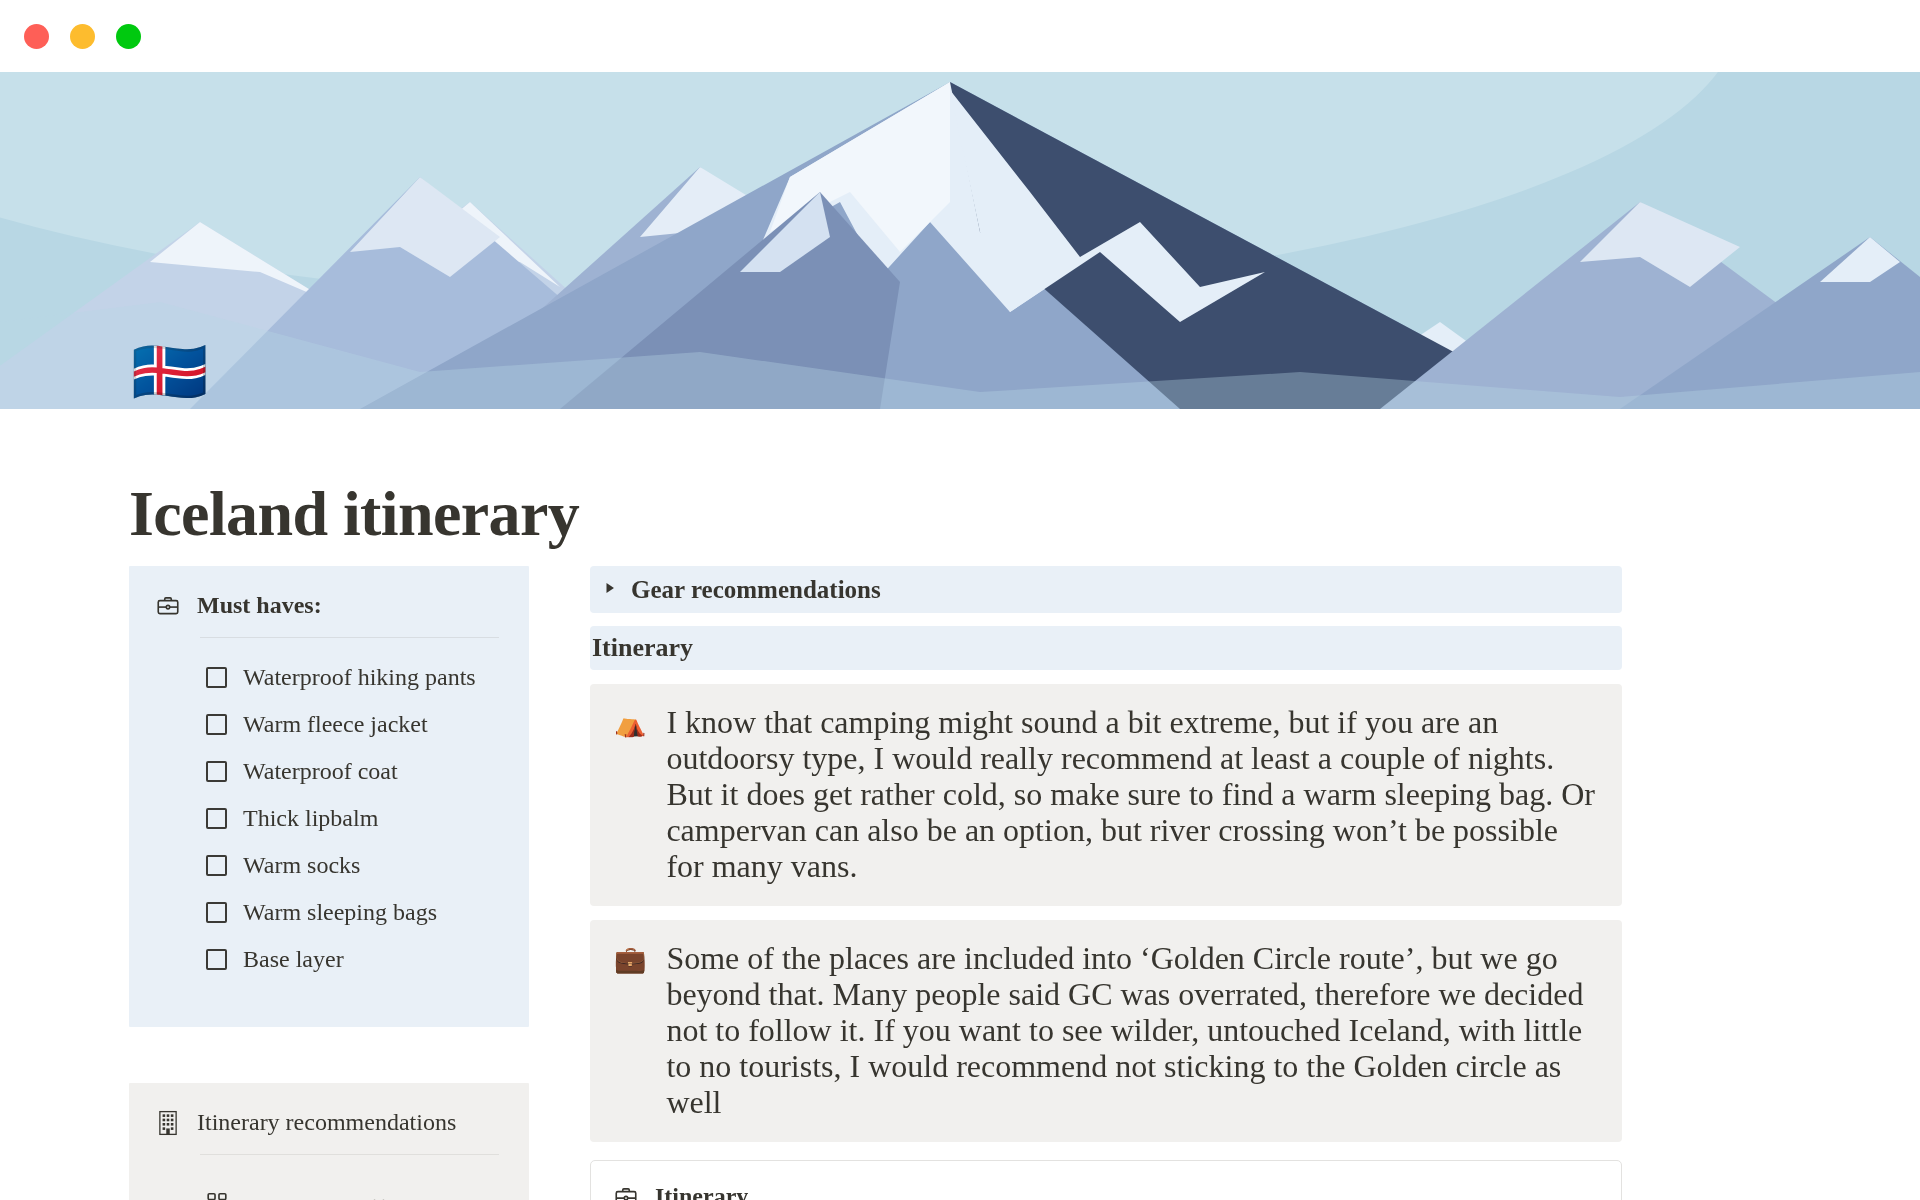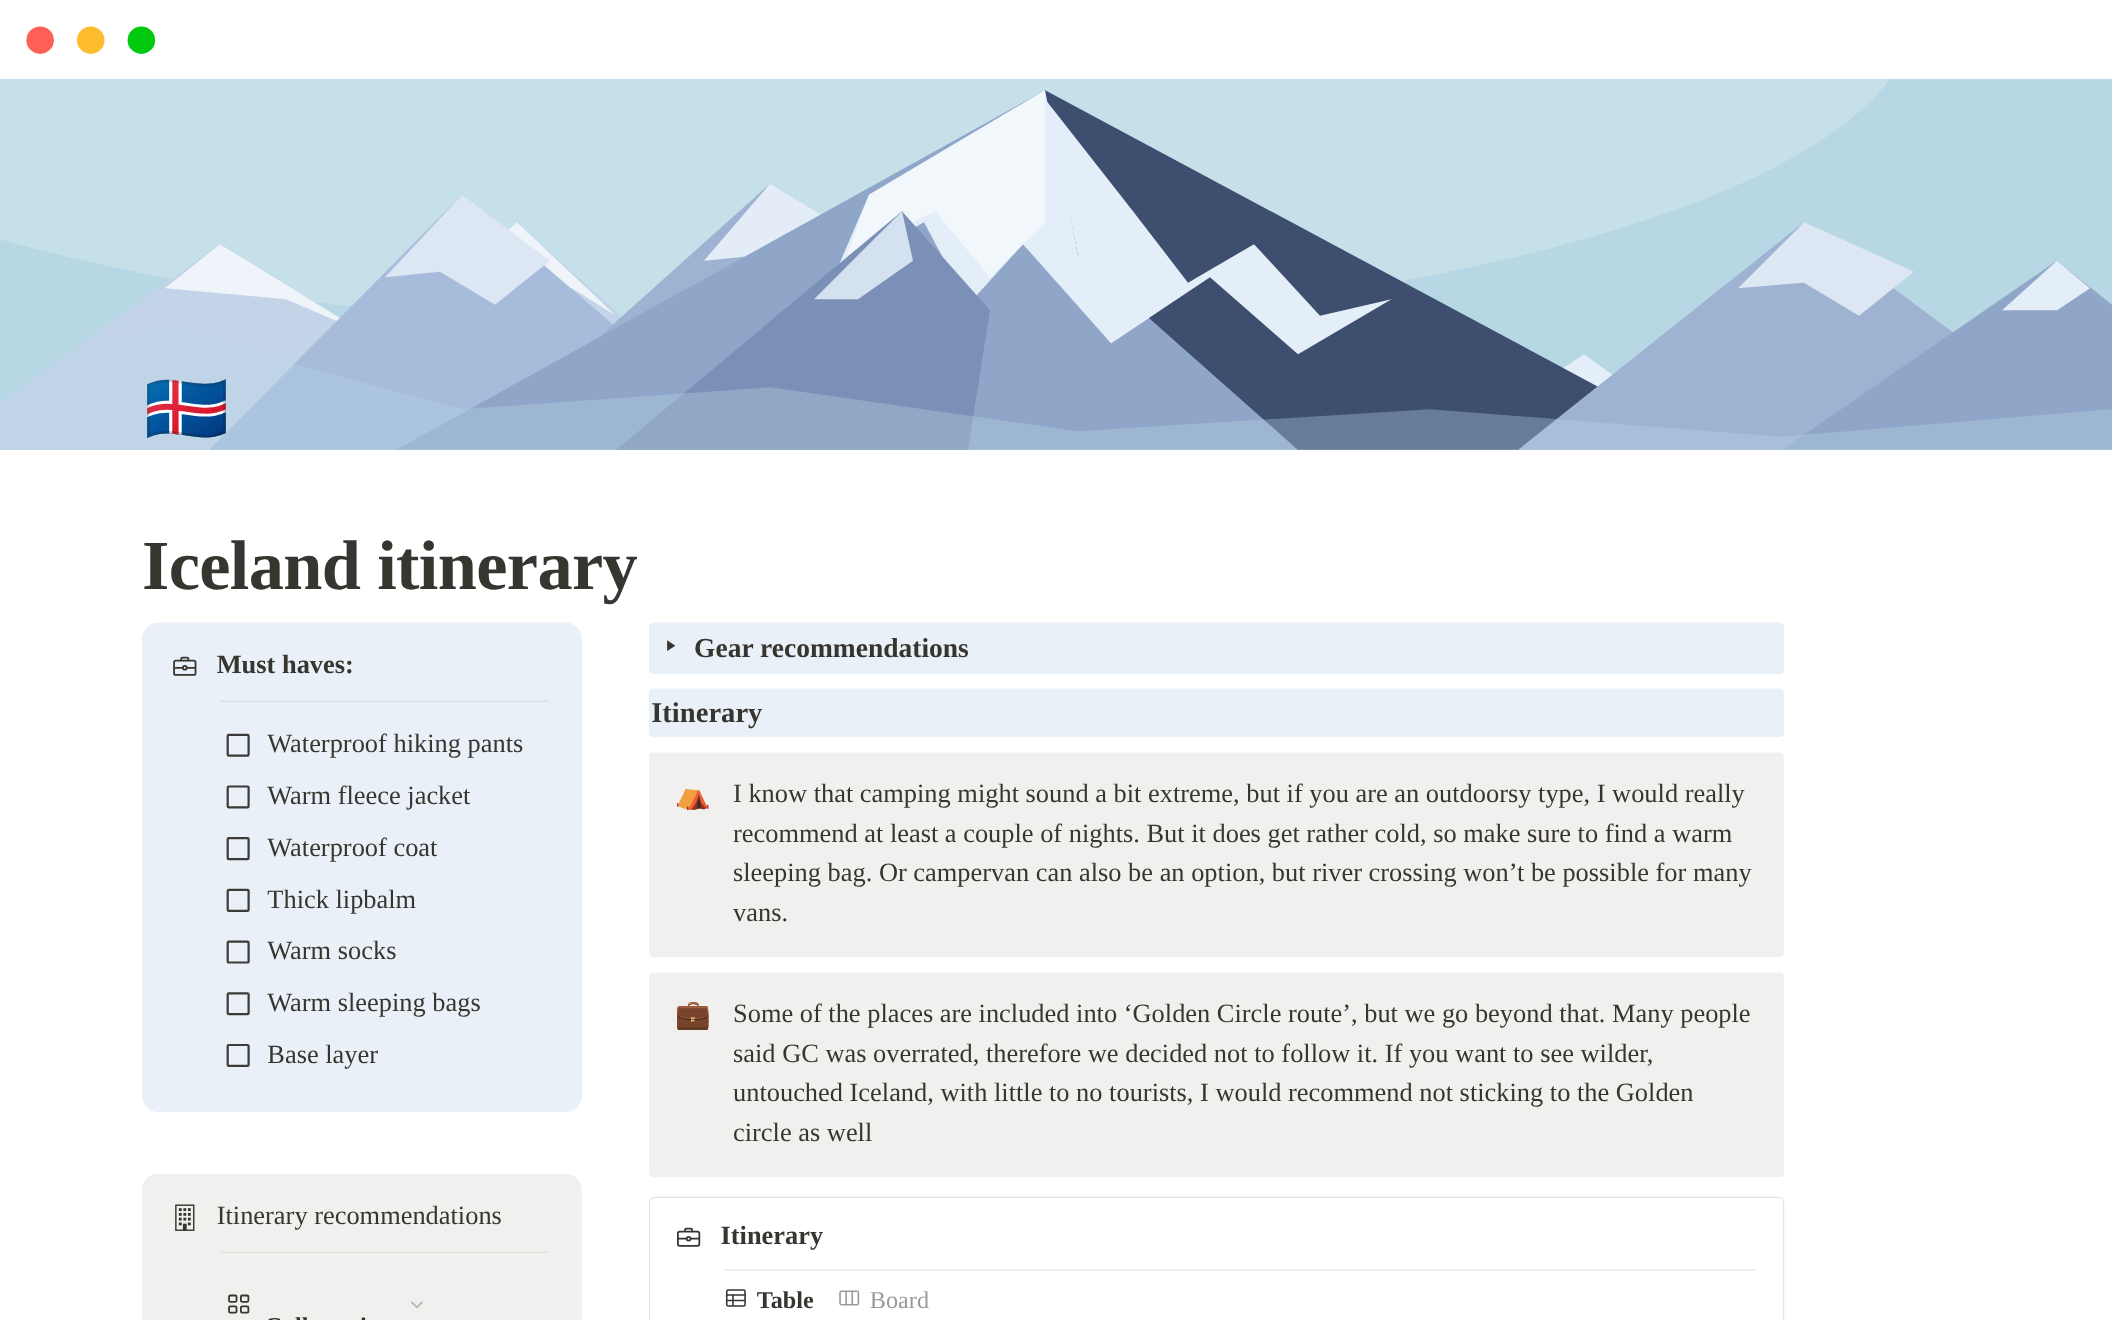--- a/index.html
+++ b/index.html
@@ -88,22 +88,22 @@
 
   
   .col-left {
     position: absolute;
     left: 129px;
     top: 0;
     width: 400px;
   }
 
   .callout-card {
-    border-radius: 15px;
-    padding: 26px 30px 28px 26px;
+    border-radius: 1px;
+    padding: 26px 30px 44px 26px;
   }
   .callout-blue { background: #e9f0f7; }
   .callout-gray { background: #f1f0ee; }
 
   .card-head {
     display: flex;
     align-items: center;
     gap: 16px;
   }
   .card-icon {
@@ -216,21 +216,21 @@
     align-items: flex-start;
   }
   .note-emoji {
     flex: 0 0 auto;
     font-size: 26px;
     line-height: 38px;
     font-family: "DejaVu Sans", sans-serif;
     user-select: none;
   }
   .note-text {
-    font-size: 24px;
+    font-size: 32px;
     line-height: 36px;
     color: #37352f;
   }
 
   
   .db-block {
     margin-top: 18px;
     border: 1px solid #e3e2e0;
     border-radius: 5px;
     background: #ffffff;

